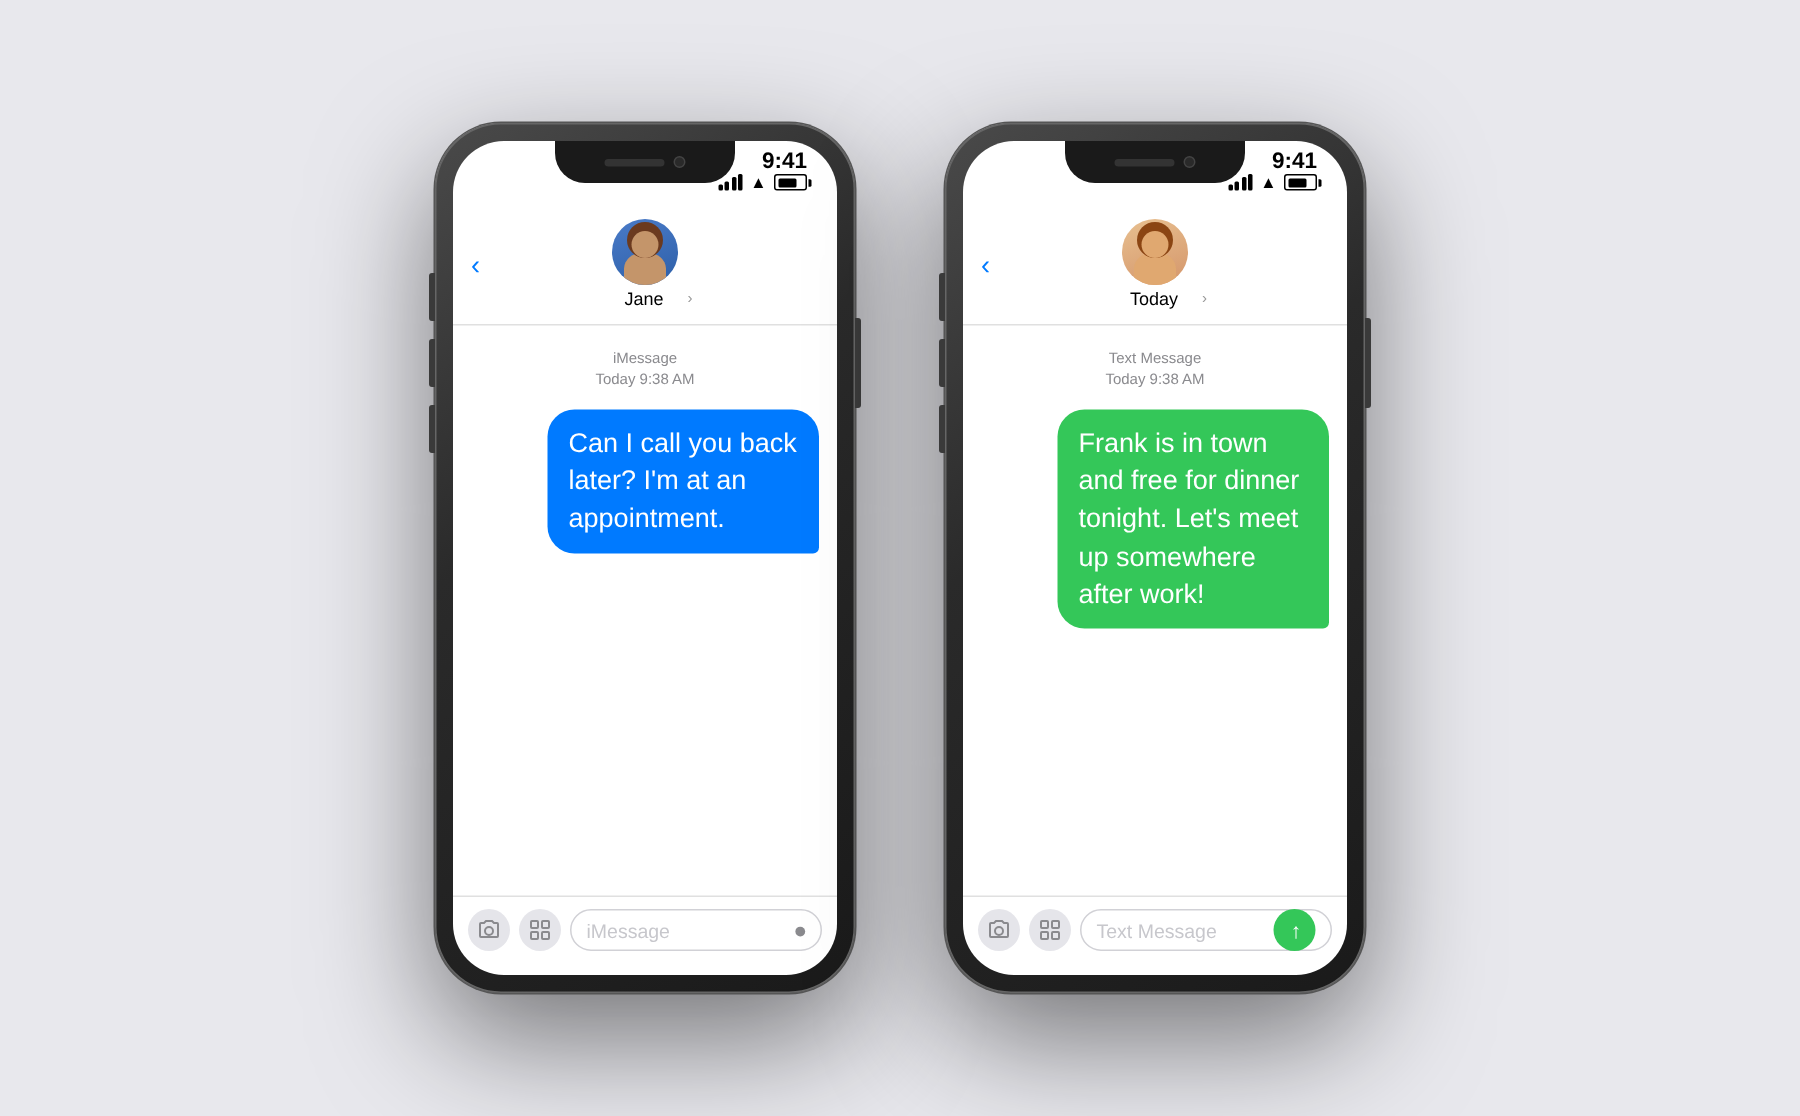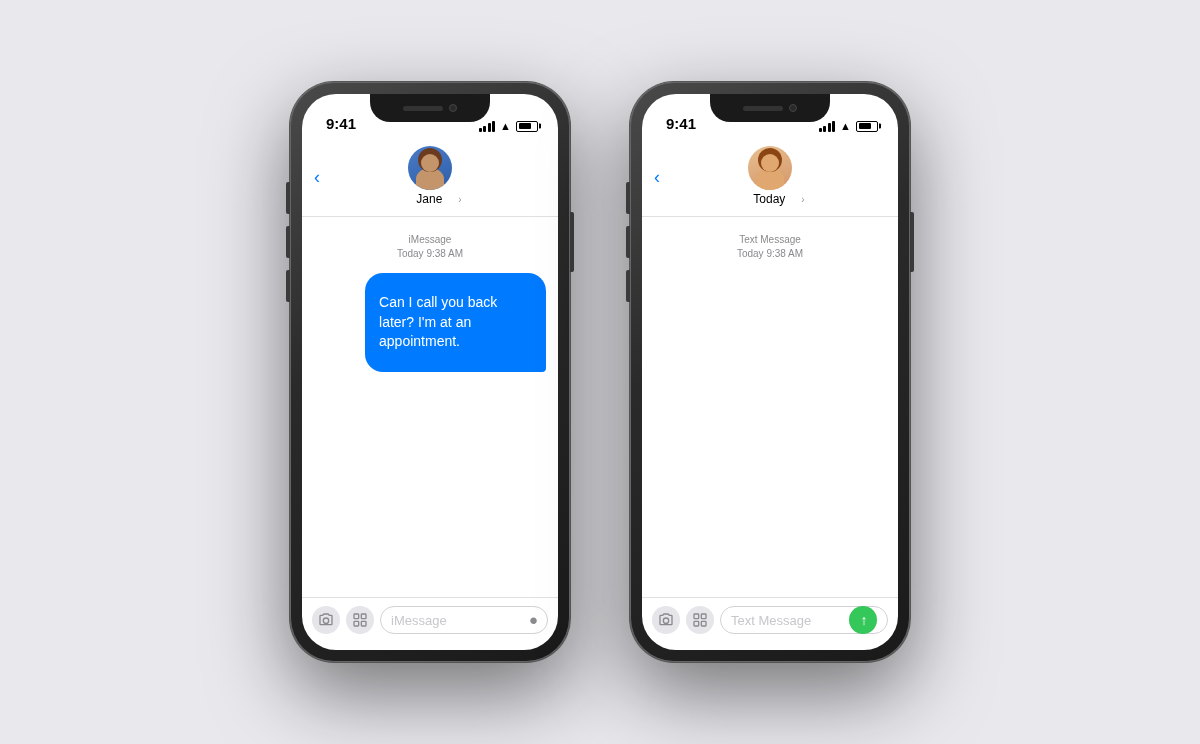--- a/index.html
+++ b/index.html
@@ -102,24 +102,25 @@
       background: #2a2a2a;
       border-radius: 50%;
       border: 1px solid #444;
     }
 
     
     .status-bar {
       height: 44px;
       display: flex;
       align-items: flex-end;
-      justify-content: space-between;
+      justify-content: center;
       padding: 0 20px 6px;
       position: relative;
       z-index: 5;
+      flex-direction: column;
     }
 
     .status-time {
       font-size: 15px;
       font-weight: 600;
       color: #000;
       padding-left: 4px;
     }
 
     .status-icons {
@@ -306,23 +307,23 @@
     .message-timestamp {
       font-size: 10px;
       color: #8a8a8e;
       text-align: center;
       margin-bottom: 12px;
       line-height: 1.4;
     }
 
     .message-bubble {
       max-width: 78%;
-      padding: 20px 14px;
+      padding: 10px 14px;
       border-radius: 18px;
-      font-size: 14px;
+      font-size: 18px;
       line-height: 1.4;
       color: #fff;
       align-self: flex-end;
     }
 
     .bubble-blue {
       background: #007aff;
       border-radius: 18px 18px 4px 18px;
     }
 
@@ -506,20 +507,21 @@
         <span>Today</span>
         <span class="chevron-right">›</span>
       </div>
     </div>
 
     <div class="messages-body">
       <div class="message-timestamp">
         <div>Text Message</div>
         <div>Today 9:38 AM</div>
       </div>
+      <div class="message-bubble bubble-green">Frank is in town and free for dinner tonight. Let's meet up somewhere after work!</div>
     </div>
 
     <div class="messages-input-bar">
       <div class="input-icon-btn">
         <svg class="icon-svg" viewBox="0 0 24 24" fill="none" stroke="#8a8a8e" stroke-width="2">
           <circle cx="12" cy="13" r="4"></circle>
           <path d="M9 3h6l2 2h3a1 1 0 011 1v12a1 1 0 01-1 1H4a1 1 0 01-1-1V6a1 1 0 011-1h3L9 3z"></path>
         </svg>
       </div>
       <div class="input-icon-btn">

